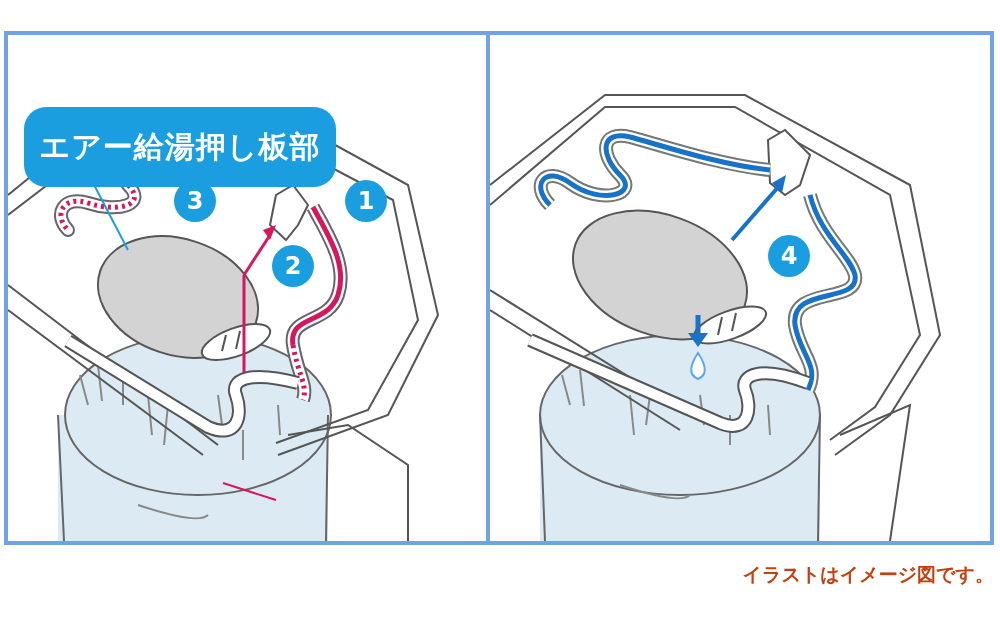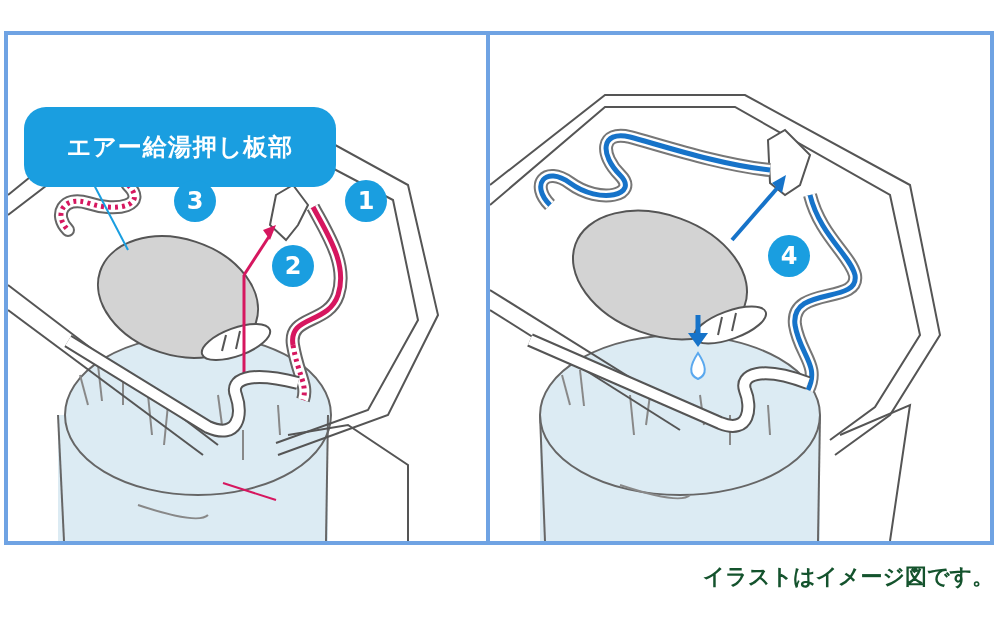--- a/index.html
+++ b/index.html
@@ -4,24 +4,24 @@
 <style>
   html,body{margin:0;padding:0;background:#ffffff;}
   body{width:1000px;height:621px;position:relative;overflow:hidden;font-family:"DejaVu Sans","Liberation Sans",sans-serif;}
   .frame{position:absolute;left:4px;top:31px;width:990px;height:514px;border:4px solid #6fa3e3;box-sizing:border-box;background:#fff;}
   .divider{position:absolute;left:486px;top:31px;width:4px;height:514px;background:#6fa3e3;}
   .panel{position:absolute;top:35px;height:506px;overflow:hidden;}
   .panel svg{position:absolute;left:0;top:0;}
   #panel-left{left:8px;width:478px;}
   #panel-right{left:490px;width:500px;}
   .label-pill{position:absolute;background:#1a9ee0;color:#fff;font-weight:bold;border-radius:22px;display:flex;align-items:center;justify-content:center;letter-spacing:1px;}
-  #label-air{left:16px;top:72px;width:312px;height:80px;font-size:24px;}
+  #label-air{left:16px;top:72px;width:312px;height:80px;font-size:30px;}
   #label-inner{left:270px;top:471px;width:182px;height:64px;font-size:32px;}
   .badge{position:absolute;width:42px;height:42px;border-radius:50%;background:#1a9ee0;color:#fff;font-weight:bold;font-size:24px;display:flex;align-items:center;justify-content:center;}
-  .caption{position:absolute;right:6px;top:562px;font-size:22px;color:#14532d;font-weight:bold;letter-spacing:0px;}
+  .caption{position:absolute;right:6px;top:562px;font-size:19px;color:#c2410c;font-weight:bold;letter-spacing:0px;}
 </style>
 </head>
 <body>
 
 <div class="frame"></div>
 <div class="divider"></div>
 
 <div class="panel" id="panel-left">
   <svg width="478" height="506" viewBox="0 0 478 506">
 

